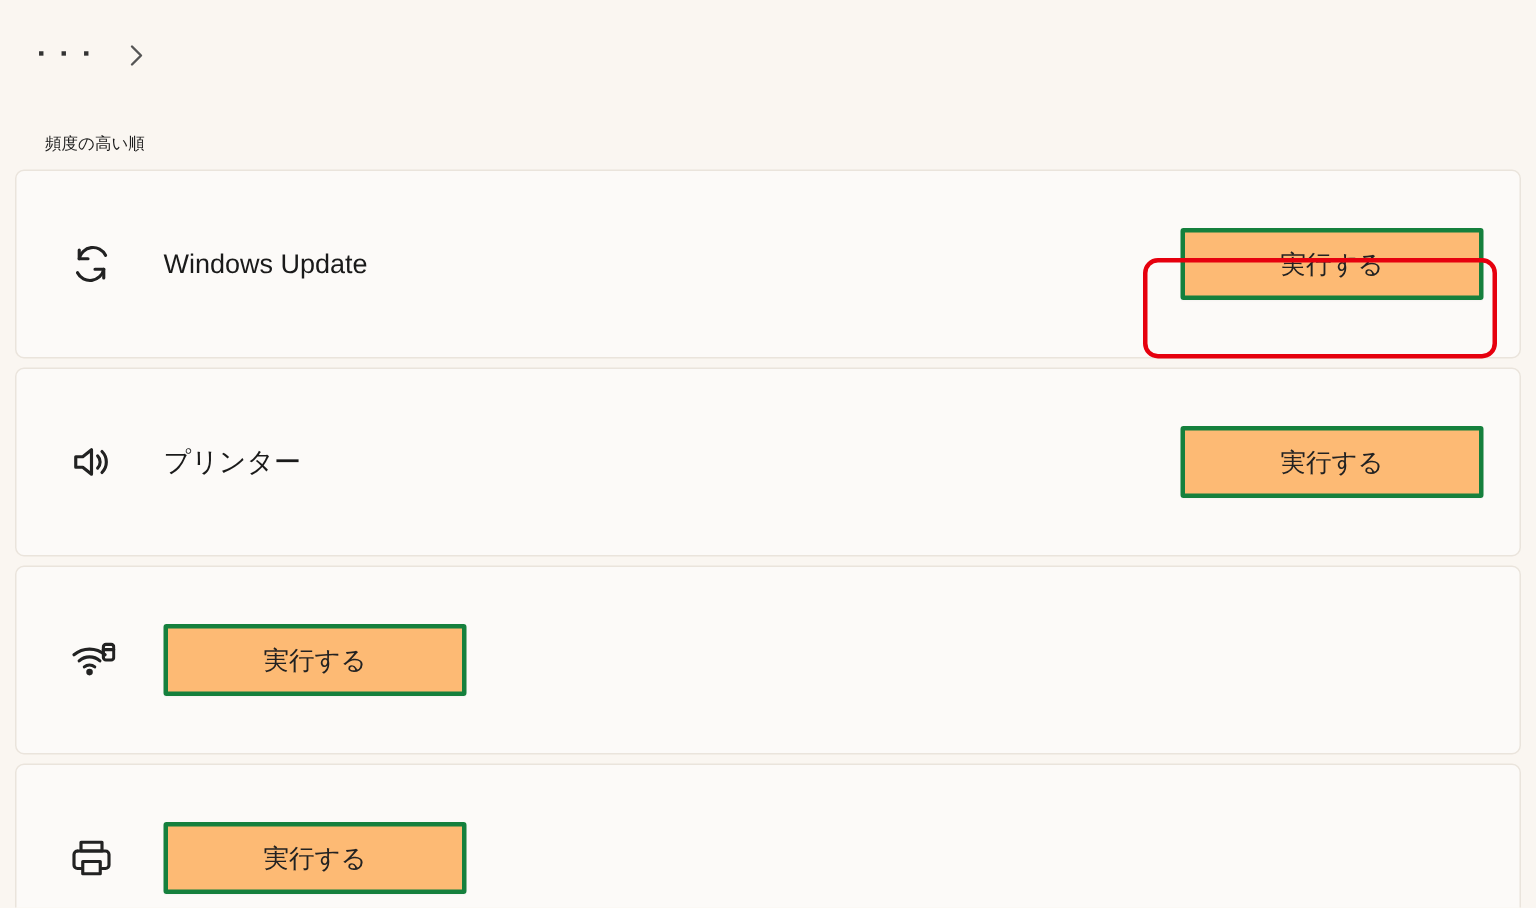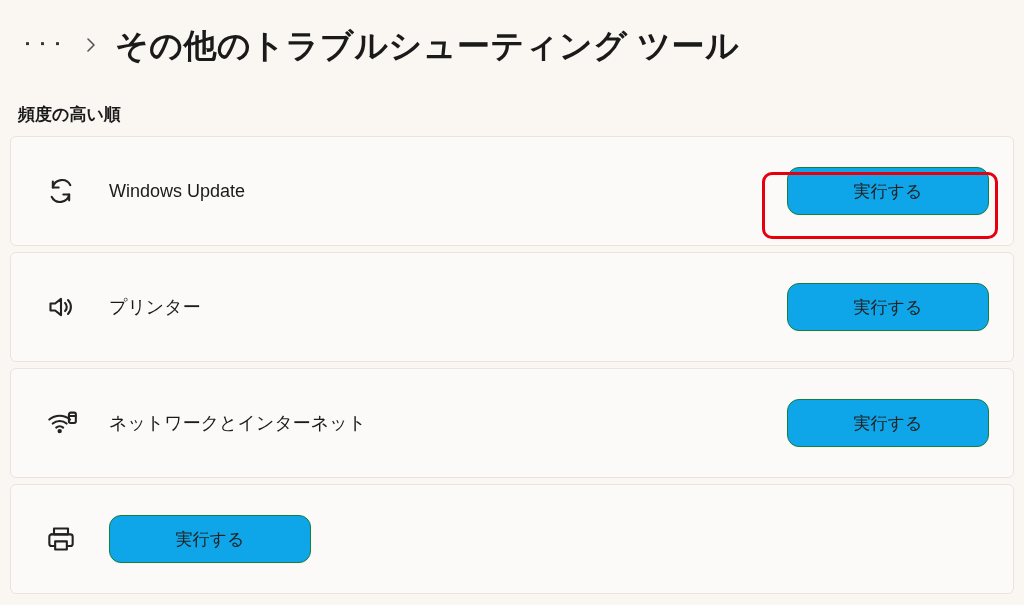--- a/index.html
+++ b/index.html
@@ -24,52 +24,52 @@
       color: #333;
       padding-bottom: 4px;
     }
     .bc-chevron { color: #666; }
     .bc-title {
       font-size: 33px;
       font-weight: 600;
       letter-spacing: 0.5px;
     }
     .section-header {
-      font-size: 17px;
-      font-weight: 700;
-      padding: 24px 12px 10px 18px;
+      font-size: 11px;
+      font-weight: 400;
+      padding: 24px 12px 10px 30px;
     }
     .list { display: flex; flex-direction: column; gap: 6px; padding: 0 10px; }
     .card {
       display: flex;
       align-items: center;
       background: #fcfaf8;
       border: 1px solid #eae4dc;
       border-radius: 6px;
-      height: 110px;
+      height: 126px;
       padding: 0 24px 0 36px;
     }
     .card .icon-slot {
       width: 34px;
       display: flex;
       align-items: center;
       justify-content: flex-start;
       margin-right: 28px;
       color: #222;
     }
     .card .label {
       flex: 1;
       font-size: 18px;
     }
     .run-btn {
       width: 202px;
       height: 48px;
-      background: #0ea5e9;
-      border: 1px solid #15803d;
-      border-radius: 12px;
+      background: #fdba74;
+      border: 3px solid #15803d;
+      border-radius: 2px;
       font-size: 17px;
       color: #222;
       cursor: pointer;
       display:flex; align-items:center; justify-content:center;
       box-shadow: 0 1px 0 rgba(0,0,0,0.02);
     }
     .highlight-box {
       position: absolute;
       border: 3px solid #e6000e;
       border-radius: 10px;
@@ -83,21 +83,20 @@
 </head>
 <body>
 
 <div class="breadcrumb">
   <span class="bc-ellipsis">･･･</span>
   <span class="bc-chevron">
     <svg width="16" height="16" viewBox="0 0 16 16" fill="none">
         <path d="M5 2 L11 8 L5 14" stroke="#555" stroke-width="1.6" fill="none" stroke-linecap="round" stroke-linejoin="round"></path>
       </svg>
   </span>
-  <span class="bc-title">その他のトラブルシューティング ツール</span>
 </div>
 
 <div class="section-header">頻度の高い順</div>
 
 <div class="list">
 
   <div class="card">
     <span class="icon-slot">
       <svg width="28" height="28" viewBox="0 0 24 24" fill="none" stroke="#222" stroke-width="1.8" stroke-linecap="round" stroke-linejoin="round">
         <path d="M20 7 A8 8 0 0 0 5 9"></path>
@@ -126,21 +125,20 @@
     <span class="icon-slot">
       <svg width="30" height="28" viewBox="0 0 26 24" fill="none" stroke="#222" stroke-width="1.8" stroke-linecap="round" stroke-linejoin="round">
         <path d="M2 9 a14 14 0 0 1 18 0"></path>
         <path d="M5 12.5 a9 9 0 0 1 12 0"></path>
         <path d="M8 16 a4.5 4.5 0 0 1 6 0"></path>
         <circle cx="11" cy="19" r="1" fill="#222"></circle>
         <rect x="19" y="3" width="6" height="9" rx="1.5"></rect>
         <line x1="19" y1="6" x2="25" y2="6"></line>
       </svg>
     </span>
-    <span class="label">ネットワークとインターネット</span>
     <button class="run-btn">実行する</button>
   </div>
 
   <div class="card">
     <span class="icon-slot">
       <svg width="28" height="28" viewBox="0 0 24 24" fill="none" stroke="#222" stroke-width="1.8" stroke-linecap="round" stroke-linejoin="round">
         <rect x="6" y="3" width="12" height="5"></rect>
         <path d="M4 8 h16 a2 2 0 0 1 2 2 v6 a2 2 0 0 1 -2 2 h-2"></path>
         <path d="M4 8 a2 2 0 0 0 -2 2 v6 a2 2 0 0 0 2 2 h2"></path>
         <rect x="7" y="14" width="10" height="7"></rect>

